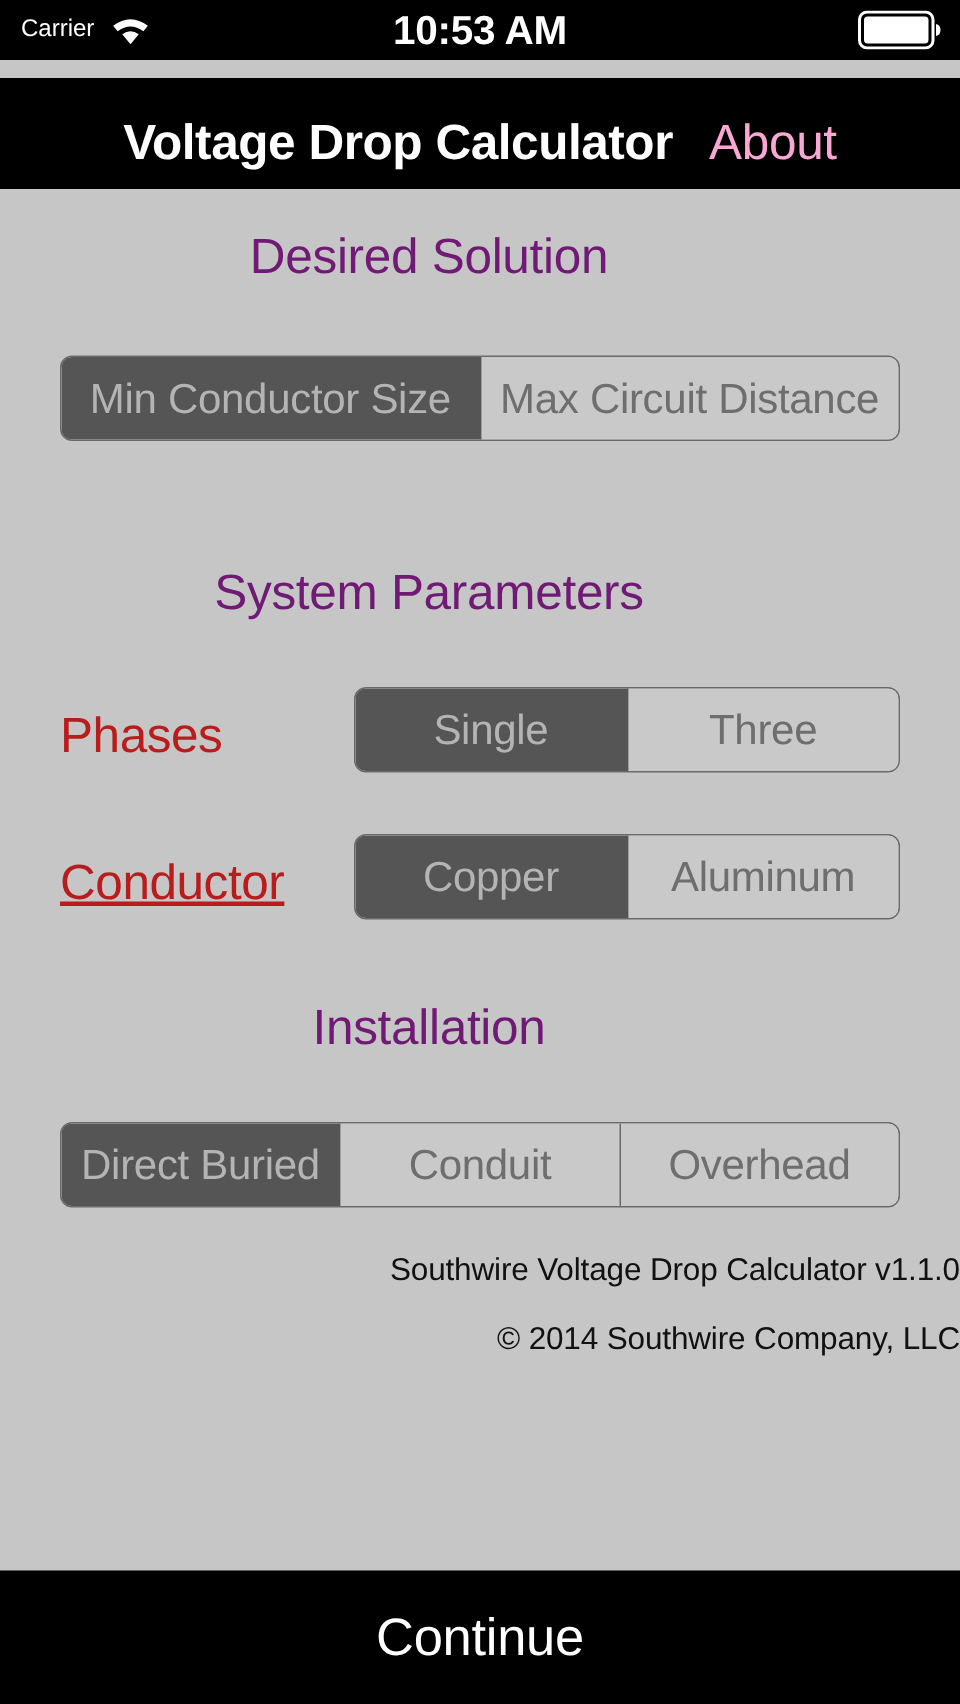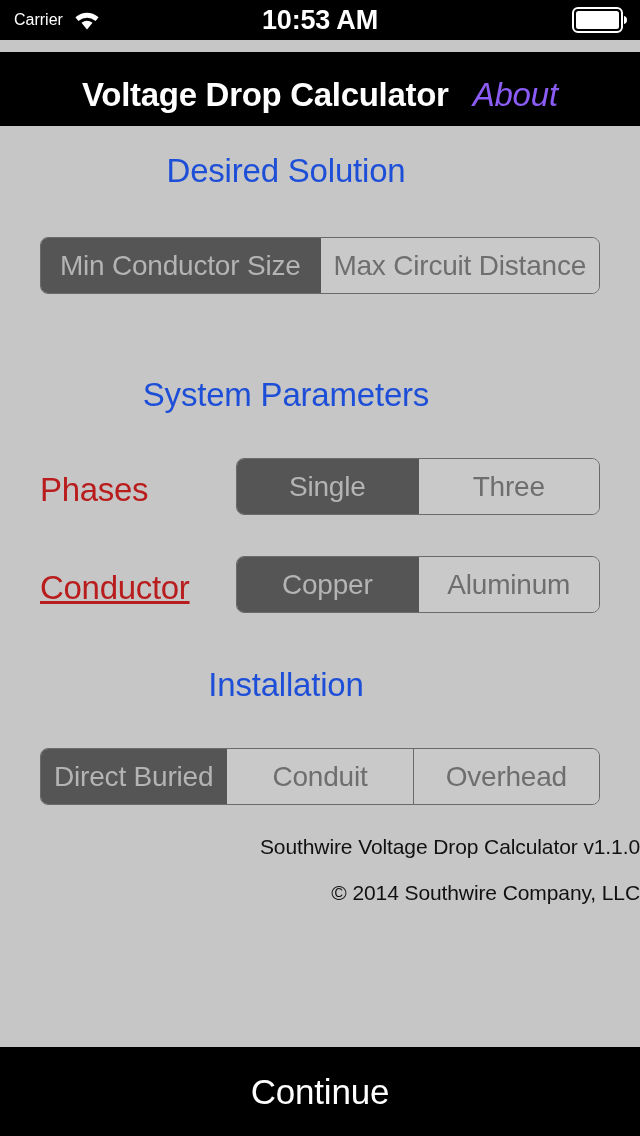--- a/index.html
+++ b/index.html
@@ -65,42 +65,41 @@
     gap: 24px;
   }
   #nav-title {
     color: #fff;
     font-size: 33px;
     font-weight: bold;
     letter-spacing: -0.3px;
     white-space: nowrap;
   }
   #about-button {
-    color: #8b5cf6;
+    color: #f9a8d4;
     font-size: 33px;
     font-weight: normal;
     letter-spacing: -0.2px;
     white-space: nowrap;
     cursor: pointer;
-    font-style: italic;
   }
 
   
   #content {
     position: absolute;
     left: 0; top: 126px;
     width: 640px; height: 921px;
     background: #c6c6c6;
   }
 
   .section-header {
     position: absolute;
     width: 572px;
     text-align: center;
-    color: #1d4ed8;
+    color: #701a75;
     font-size: 33px;
     letter-spacing: -0.2px;
   }
 
   .row-label {
     position: absolute;
     color: #b91c1c;
     font-size: 33px;
     letter-spacing: -0.3px;
     white-space: nowrap;

